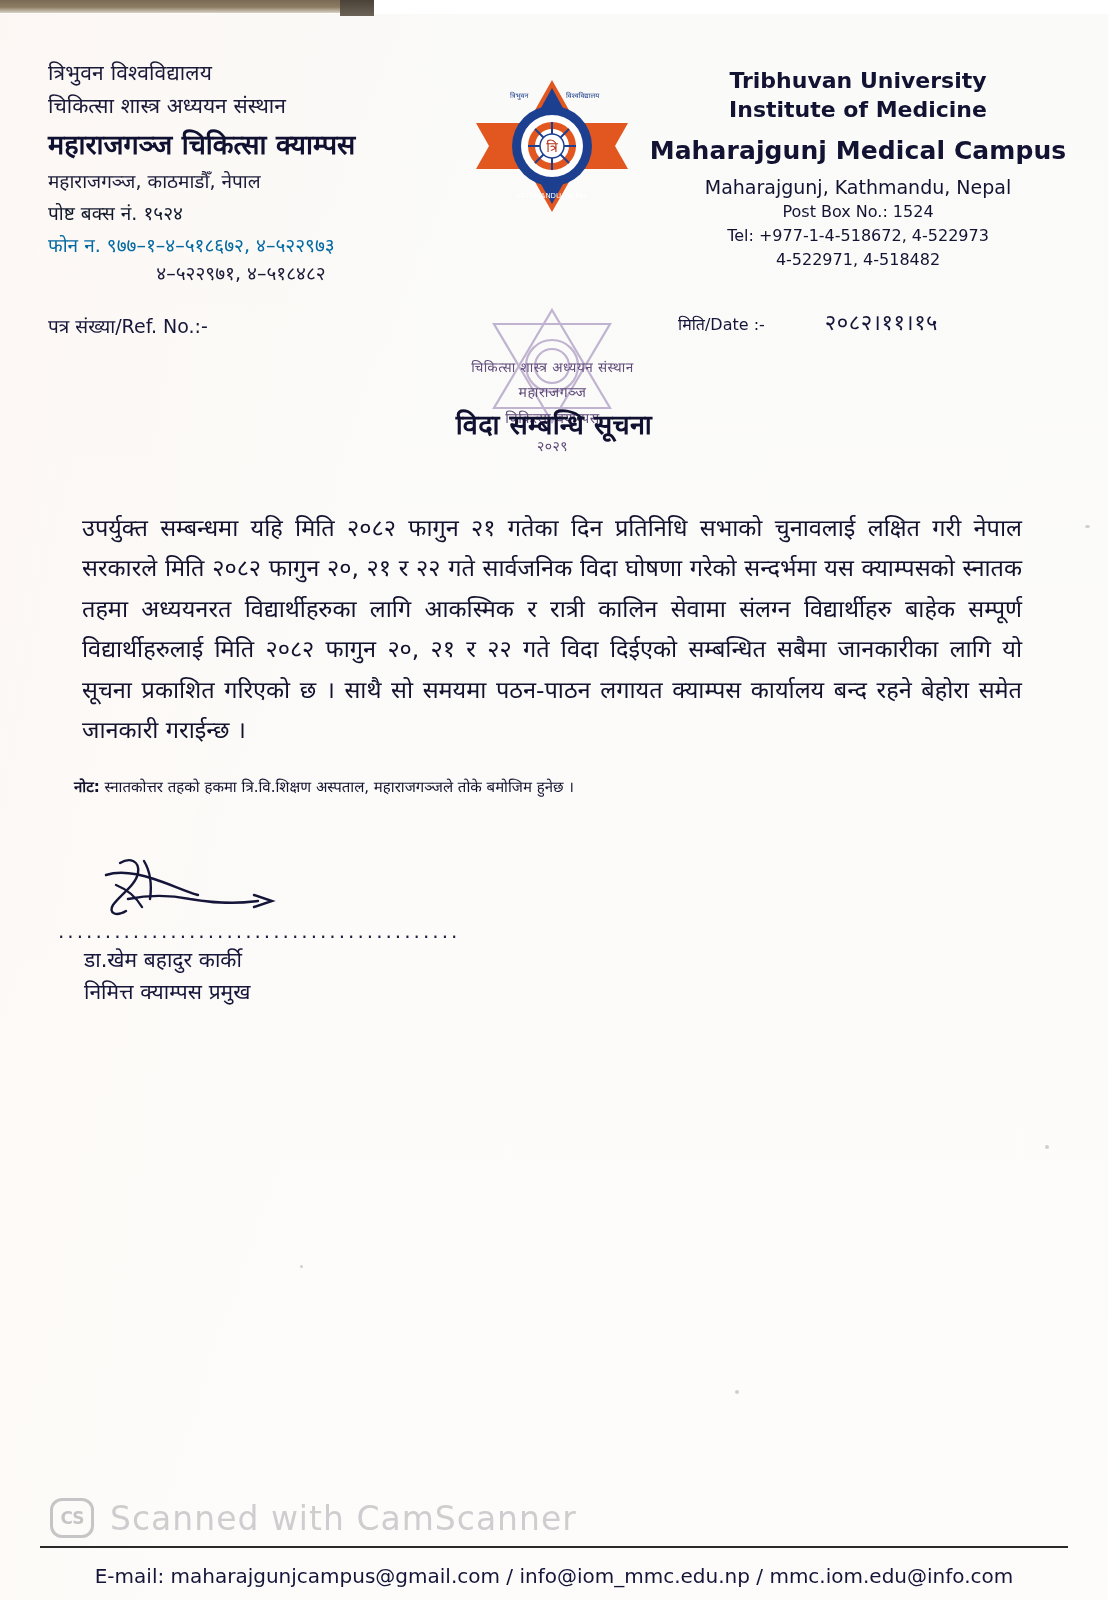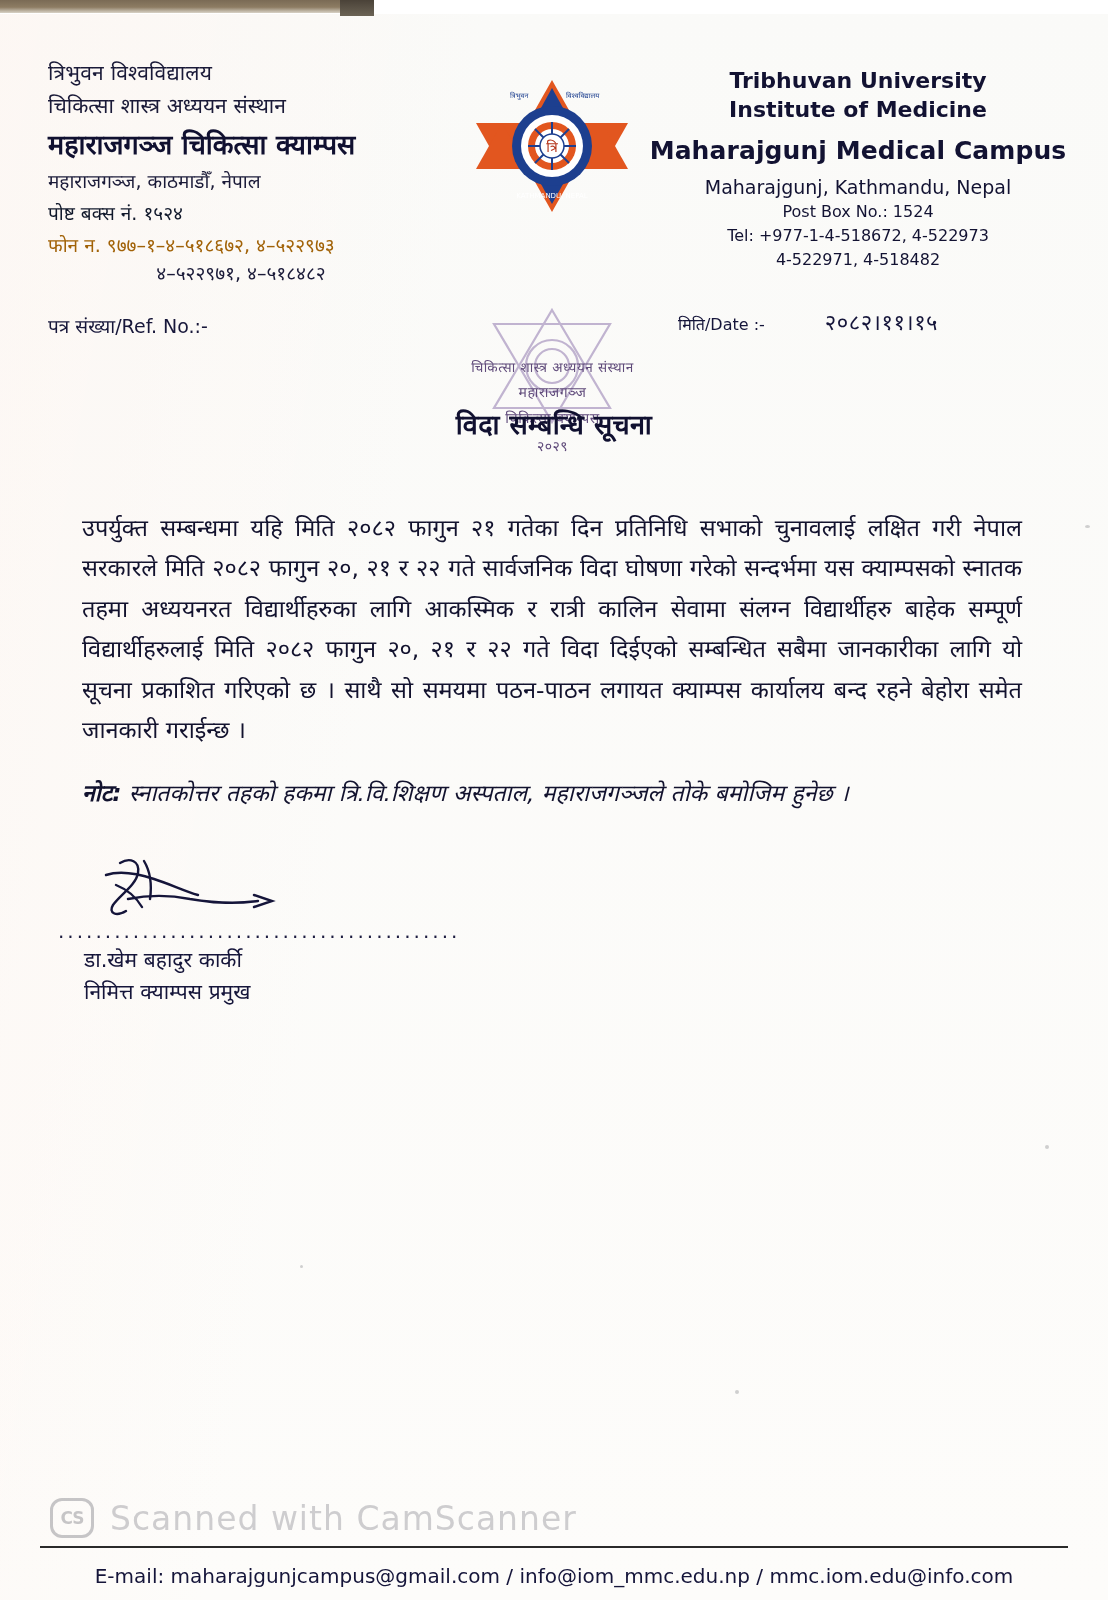--- a/index.html
+++ b/index.html
@@ -90,21 +90,21 @@
     color: #1a1a38;
   }
   .hdr-left .l5 {
     font-size: 19px;
     margin-bottom: 6px;
     color: #0f172a;
   }
   .hdr-left .l6 {
     font-size: 19px;
     margin-bottom: 2px;
-    color: #a16207;
+    color: #0369a1;
   }
   .hdr-left .l7 {
     font-size: 19px;
     color: #1a1a38;
     text-align: center;
     width: 330px;
     margin-left: 28px;
   }
   .refno {
     position: absolute;
@@ -222,26 +222,25 @@
     width: 940px;
     font-size: 23.5px;
     line-height: 1.72;
     color: #12122e;
     text-align: justify;
     text-justify: inter-word;
   }
   .note {
     position: absolute;
     top: 775px;
-    left: 82px;
+    left: 74px;
     width: 940px;
-    font-size: 23px;
+    font-size: 15px;
     line-height: 1.6;
     color: #12122e;
-    font-style: italic;
   }
   .note b { font-weight: bold; }
 
   
   .sig-block {
     position: absolute;
     top: 855px;
     left: 58px;
     width: 380px;
   }

